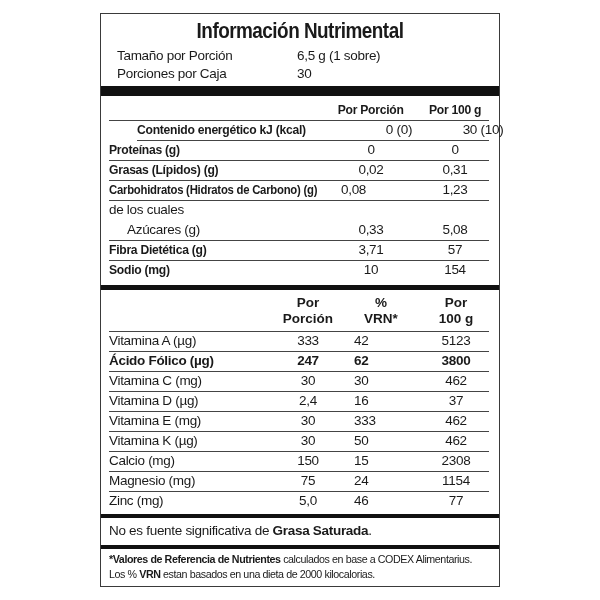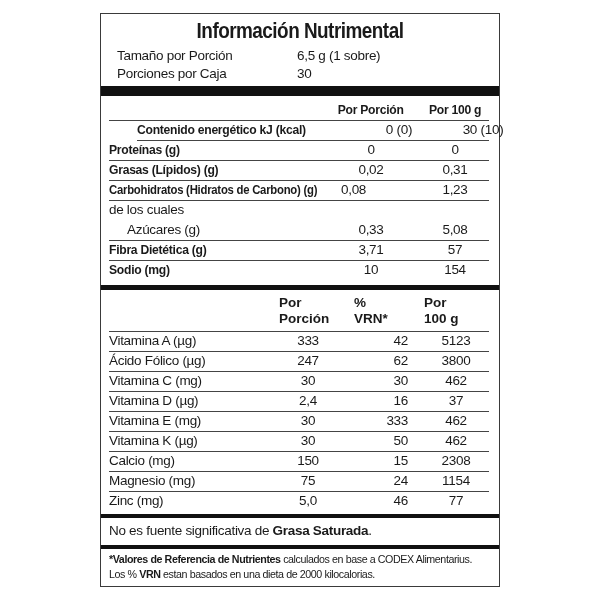--- a/index.html
+++ b/index.html
@@ -13,27 +13,27 @@
   .serving .v { position:absolute; left:180px; white-space:nowrap; }
   .thick { position:absolute; left:0; right:0; background:#111; }
   .row { position:absolute; left:8px; right:10px; height:20px; font-size:13.5px;
          letter-spacing:-0.3px; line-height:20px; }
   .row.line { border-bottom:1px solid #444; }
   .row .name { position:absolute; left:0; white-space:nowrap; }
   .row .name.b { font-weight:bold; transform-origin:left center; transform:scaleX(0.9); }
   .row .c1 { position:absolute; left:222px; width:80px; text-align:center; }
   .row .c2 { position:absolute; left:310px; width:72px; text-align:center; }
   .vrow .c1 { left:170px; width:58px; }
-  .vrow .cv { position:absolute; left:245px; width:54px; text-align:right; }
+  .vrow .cv { position:absolute; left:245px; width:54px; text-align:left; }
   .vrow .c2 { left:315px; width:64px; }
   .hdr { font-weight:bold; }
   .hdr span { display:inline-block; transform:scaleX(0.9); }
   .vhdr { position:absolute; left:8px; right:10px; top:295px; height:36px;
           border-bottom:1px solid #444; font-weight:bold; font-size:13.5px; line-height:16px; }
-  .vhdr div { position:absolute; text-align:left; }
+  .vhdr div { position:absolute; text-align:center; }
   .note { position:absolute; left:8px; font-size:13.5px; letter-spacing:-0.3px; white-space:nowrap;text-align:center; }
   .note b { font-weight:bold; }
   .foot { position:absolute; left:8px; font-size:11.5px; letter-spacing:-0.45px; white-space:nowrap;
           line-height:14px; transform-origin:left top; transform:scaleX(0.93); }
 </style>
 </head>
 <body>
 
 <div class="label-box">
   <div class="title">Información Nutrimental</div>
@@ -109,21 +109,21 @@
       <div style="position:static;">100 g</div>
     </div>
   </div>
 
   <div class="row line vrow" style="top:317px;">
     <span class="name">Vitamina A (µg)</span>
       <span class="c1">333</span>
       <span class="cv">42</span>
       <span class="c2">5123</span>
   </div>
-  <div class="row line vrow" style="top:337px;">
+  <div class="row line vrow" style="top:337px;font-weight:bold;">
     <span class="name">Ácido Fólico (µg)</span>
       <span class="c1">247</span>
       <span class="cv">62</span>
       <span class="c2">3800</span>
   </div>
   <div class="row line vrow" style="top:357px;">
     <span class="name">Vitamina C (mg)</span>
       <span class="c1">30</span>
       <span class="cv">30</span>
       <span class="c2">462</span>

